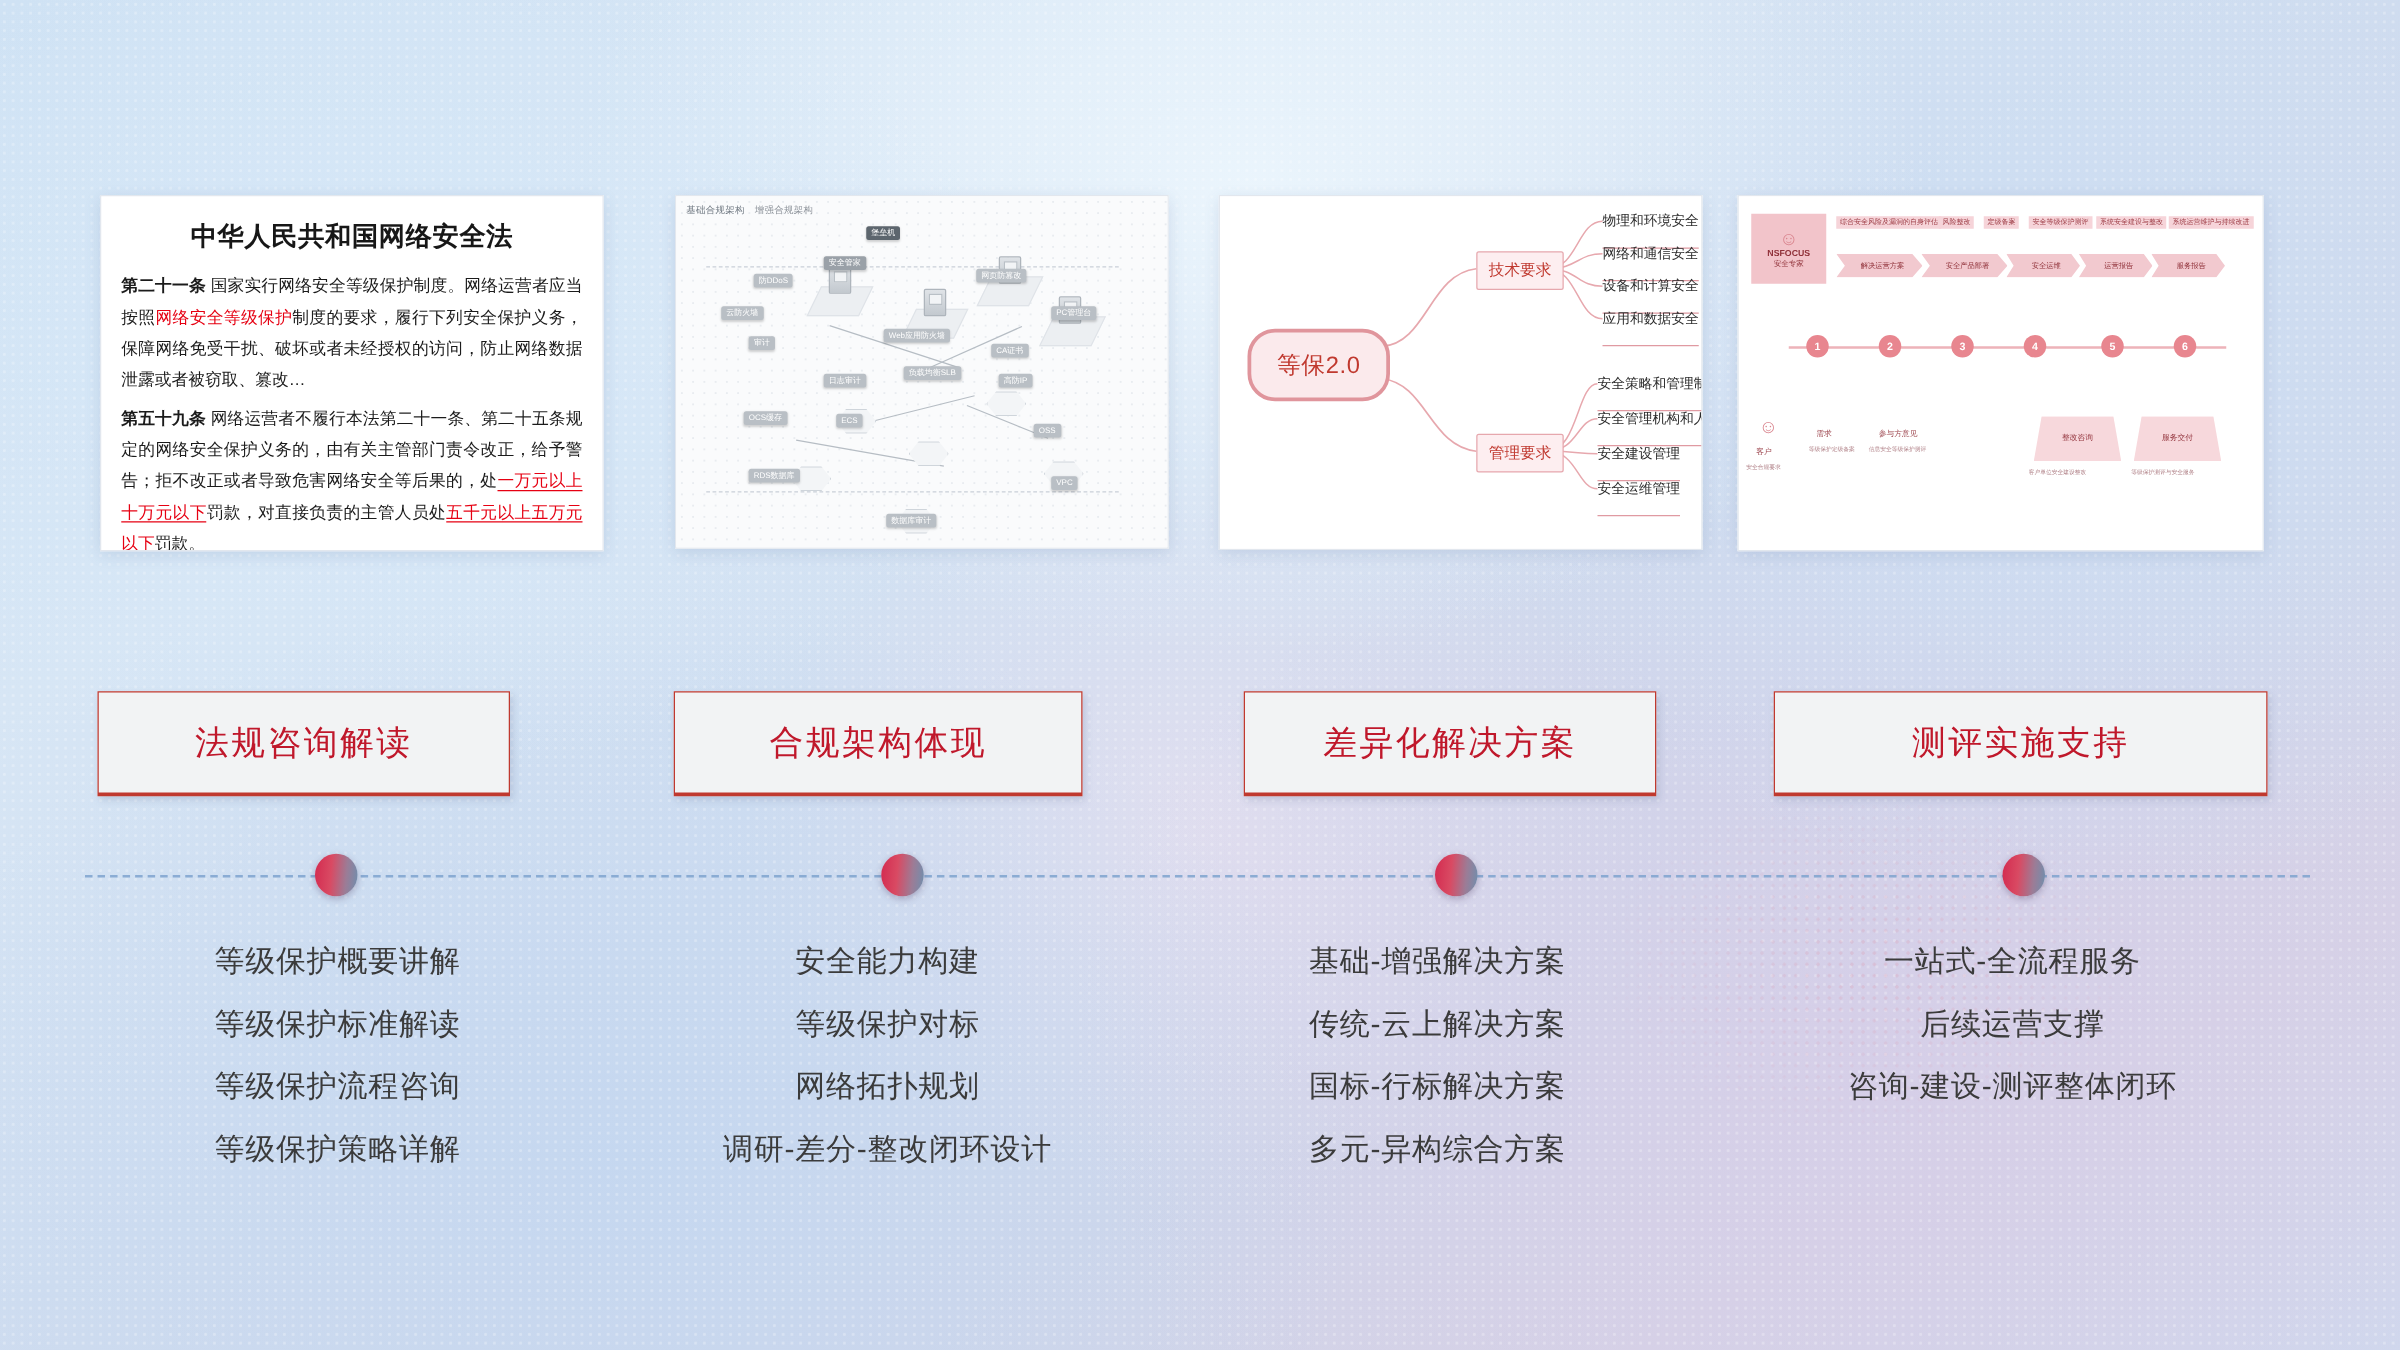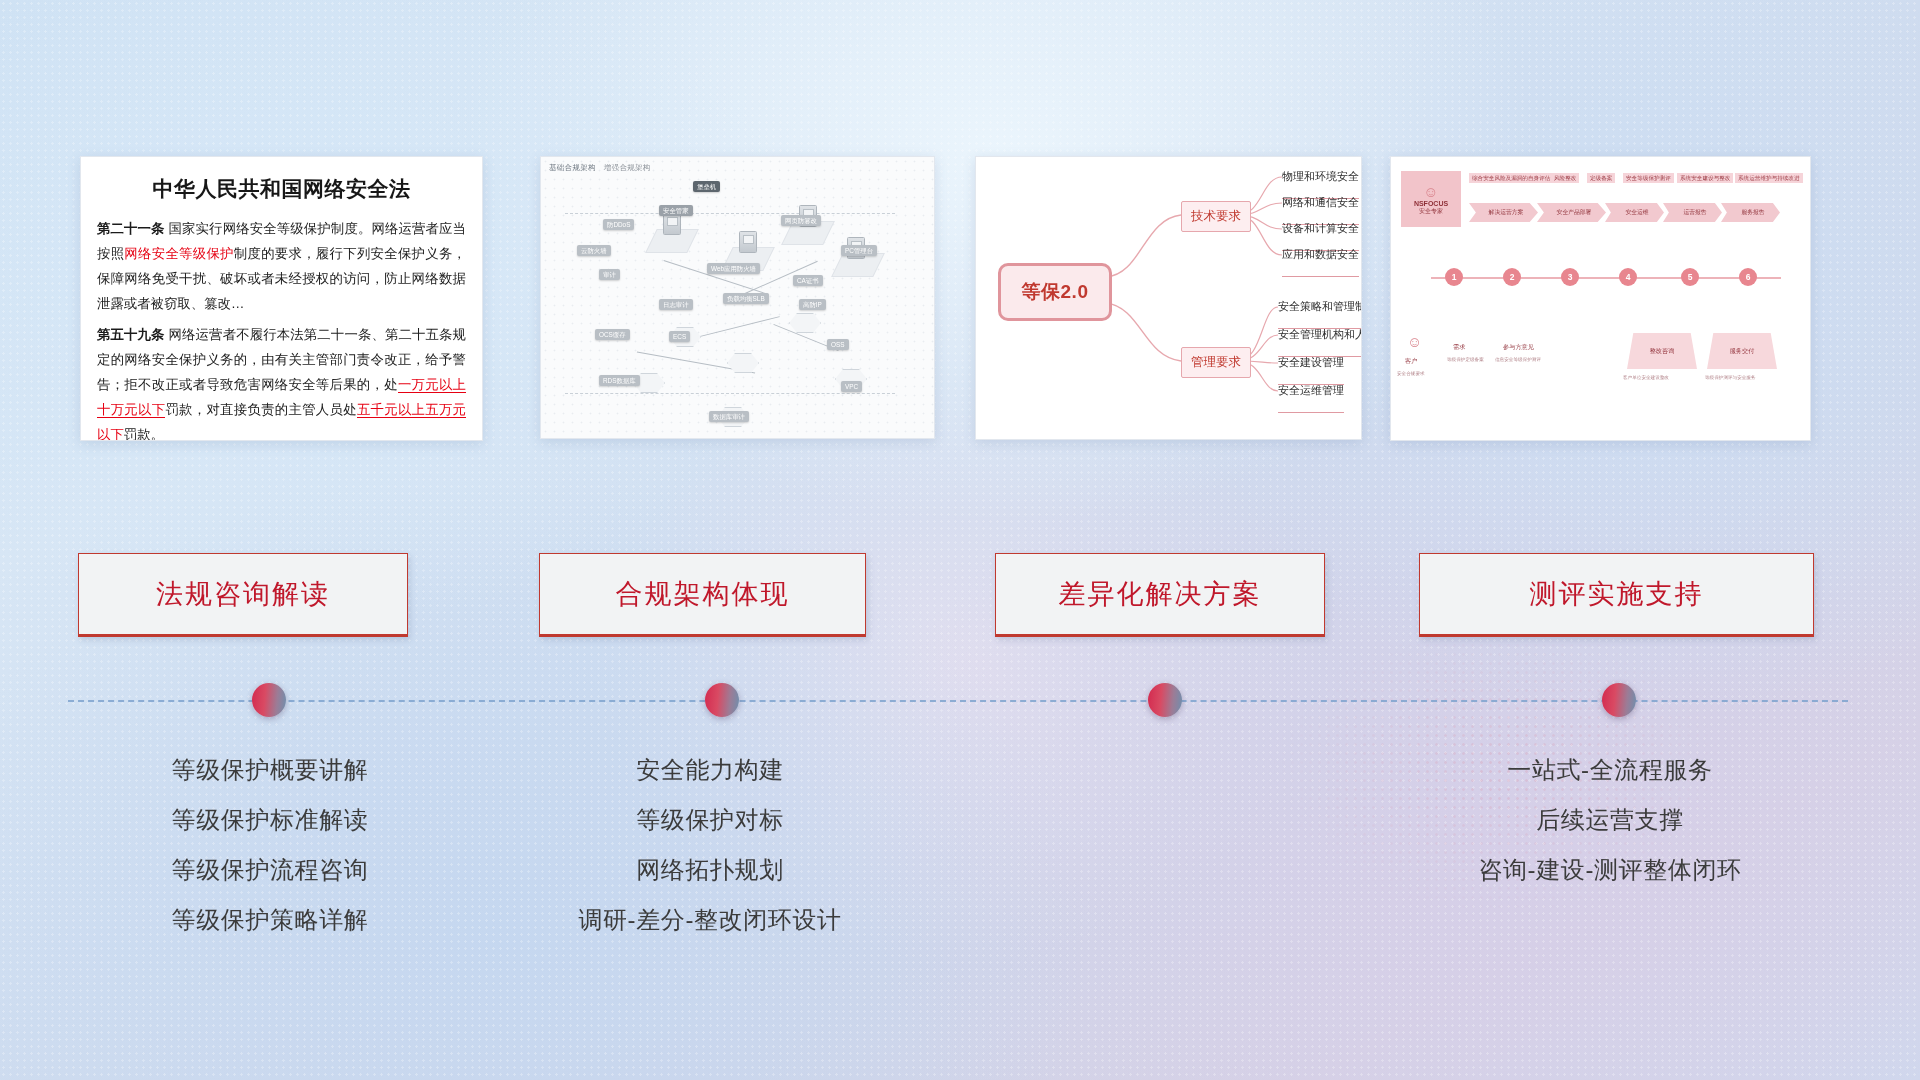--- a/index.html
+++ b/index.html
@@ -66,23 +66,23 @@
   .srv:after{content:"";position:absolute;left:3px;top:3px;width:9px;height:7px;
     background:#f2f4f6;border:1px solid #b9c0c6;}
   .hexa{position:absolute;width:30px;height:18px;background:#f3f5f7;border:1px solid #cfd5db;
     clip-path:polygon(25% 0,75% 0,100% 50%,75% 100%,25% 100%,0 50%);}
   .dline{position:absolute;border-top:1px dashed #c9d0d7;}
   .sline{position:absolute;border-top:1px solid #b6bdc4;}
 
   
   .mm{position:absolute;inset:0;background:#fff;}
   .mm-root{position:absolute;left:22px;top:106px;width:108px;height:52px;
-    background:#fbeaec;border:3px solid #e0959c;border-radius:10px;
+    background:#fbeaec;border:3px solid #e0959c;border-radius:22px;
     display:flex;align-items:center;justify-content:center;
-    color:#c0392f;font-size:19px;font-weight:700;letter-spacing:.5px;}
+    color:#c0392f;font-size:19px;font-weight:400;letter-spacing:.5px;}
   .mm-branch{position:absolute;background:#fdeef0;border:1.5px solid #e6a7ad;
     border-radius:2px;color:#c0392f;font-size:12.5px;padding:6px 9px;white-space:nowrap;}
   .mm-leaf{position:absolute;color:#2c2c2c;font-size:11px;white-space:nowrap;
     padding-bottom:14px;border-bottom:1.4px solid #e09aa2;}
 
   
   .c4-inner{position:absolute;inset:0;background:#fff;}
   .c4-tag{position:absolute;background:#f6d4d9;color:#9c3b44;font-size:5.6px;
     padding:2px 3px;white-space:nowrap;line-height:1.1;}
   .c4-chev{position:absolute;height:19px;background:#f2c9cf;
@@ -304,19 +304,25 @@
     <div>等级保护对标</div>
     <div>网络拓扑规划</div>
     <div>调研-差分-整改闭环设计</div>
   </div>
   <div class="list l1">
     <div>等级保护概要讲解</div>
     <div>等级保护标准解读</div>
     <div>等级保护流程咨询</div>
     <div>等级保护策略详解</div>
   </div>
+  <div class="list l3">
+    <div>基础-增强解决方案</div>
+    <div>传统-云上解决方案</div>
+    <div>国标-行标解决方案</div>
+    <div>多元-异构综合方案</div>
+  </div>
   <div class="list l4">
     <div>一站式-全流程服务</div>
     <div>后续运营支撑</div>
     <div>咨询-建设-测评整体闭环</div>
   </div>
 
 </div>
 
 </body></html>

